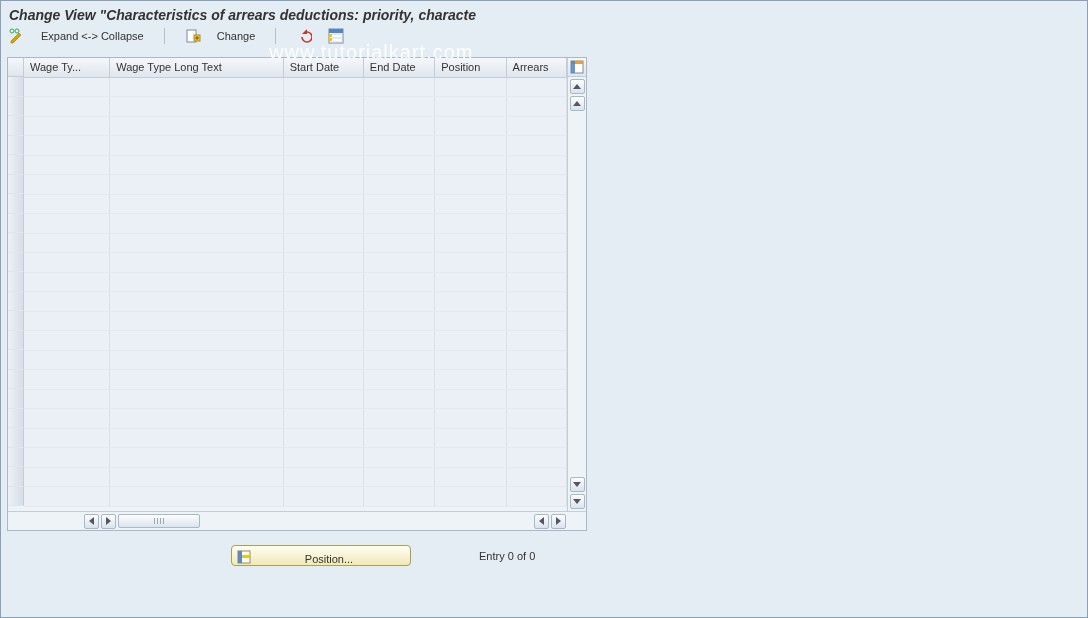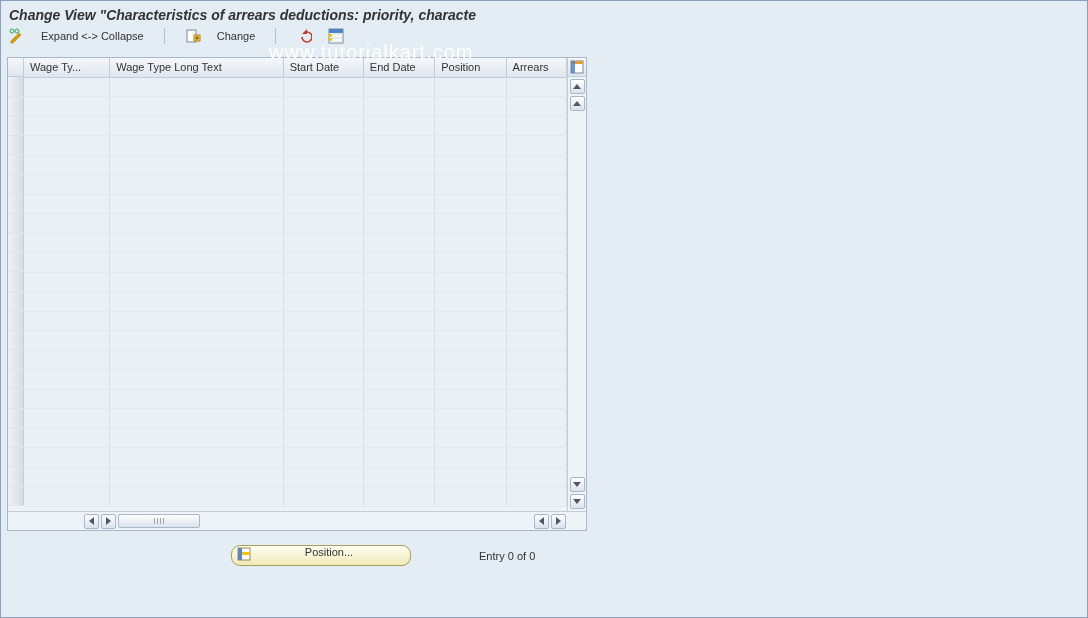--- a/index.html
+++ b/index.html
@@ -30,21 +30,21 @@
   .tri.d{border-left:4px solid transparent;border-right:4px solid transparent;border-top:5px solid #556;}
   .tri.l{border-top:4px solid transparent;border-bottom:4px solid transparent;border-right:5px solid #556;}
   .tri.r{border-top:4px solid transparent;border-bottom:4px solid transparent;border-left:5px solid #556;}
   .hscroll-row{height:18px;flex:0 0 18px;display:flex;align-items:center;border-top:1px solid #c2cdd8;background:#eef3f8;}
   .hscroll-row .spacer-l{width:16px;flex:0 0 16px;}
   .hscroll-row .track{flex:1 1 auto;display:flex;align-items:center;gap:2px;padding:0 60px 0 60px;}
   .hscroll-row .thumb{width:80px;height:12px;background:linear-gradient(#fdfefe,#dbe3ec);border:1px solid #a8b8c8;border-radius:2px;display:flex;align-items:center;justify-content:center;}
   .hscroll-row .thumb .grip{width:10px;height:6px;background:repeating-linear-gradient(to right,#9aa8b8 0 1px,transparent 1px 3px);}
   .hscroll-row .endgrp{display:flex;gap:2px;padding-right:2px;}
   .footer{display:flex;align-items:center;gap:24px;padding:14px 0 0 230px;}
-  .pos-btn{display:inline-flex;align-items:flex-start;width:180px;height:21px;border:1px solid #a7a05a;border-radius:9px;background:linear-gradient(#fffef1,#f0e9b8);box-sizing:border-box;padding:0 4px;cursor:default;}
+  .pos-btn{display:inline-flex;align-items:flex-end;width:180px;height:21px;border:1px solid #a7a05a;border-radius:4px;background:linear-gradient(#fffef1,#f0e9b8);box-sizing:border-box;padding:0 4px;cursor:default;}
   .pos-btn .ic{width:16px;height:16px;display:inline-flex;align-items:center;justify-content:center;}
   .pos-btn .txt{flex:1;text-align:center;font-size:11px;color:#333;}
   .entry{font-size:11px;color:#333;padding-left:44px;}
   svg{display:block;}
 </style>
 </head>
 <body>
 
 <div class="app" style="position:relative;">
   <div class="titlebar">Change View "Characteristics of arrears deductions: priority, characte</div>

